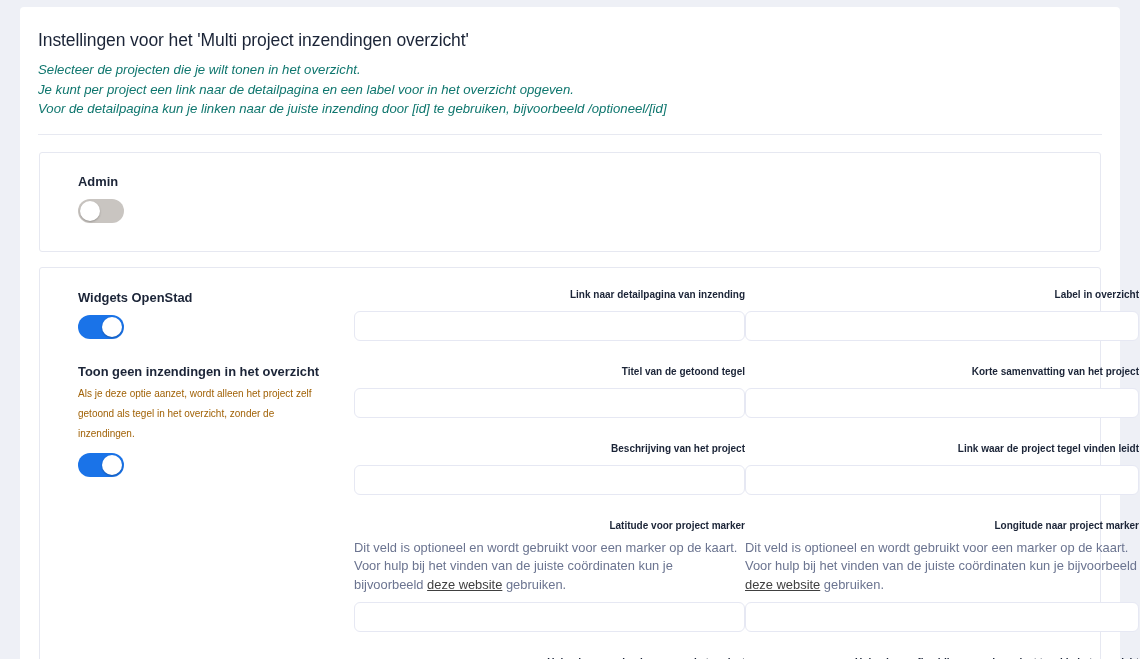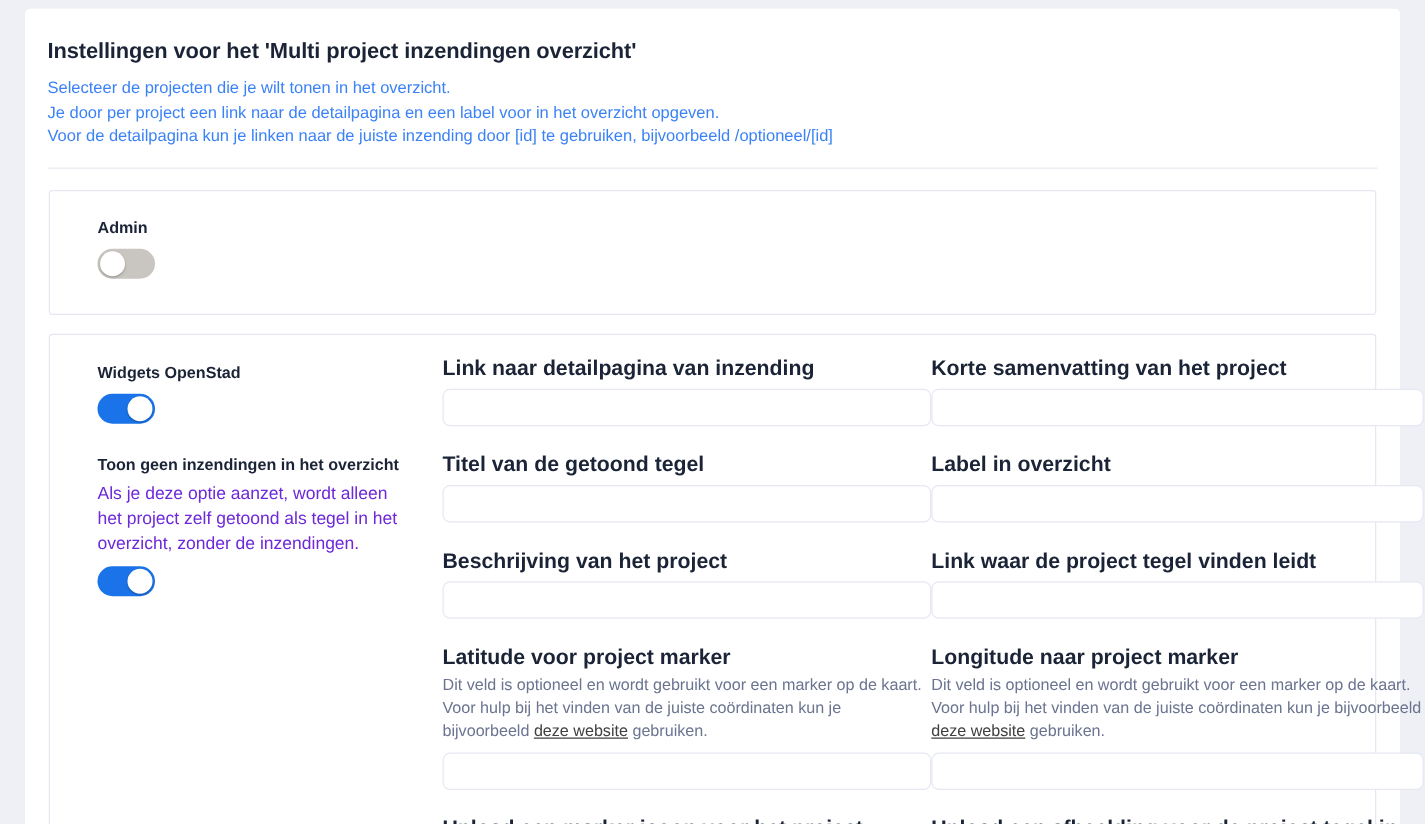--- a/index.html
+++ b/index.html
@@ -26,31 +26,32 @@
     background: #ffffff;
     border-radius: 4px;
   }
 
   
   .header {
     padding: 23px 18px 0 18px;
   }
   .header-title {
     font-size: 17.5px;
-    font-weight: bold;
+    font-weight: normal;
     color: #1b2437;
     letter-spacing: -0.1px;
     margin: 0 0 9px 0;
     line-height: 1.2;
   }
   .header-sub {
     font-size: 13.2px;
-    color: #3b82f6;
+    color: #0f766e;
     line-height: 19.5px;
     margin: 0;
+    font-style: italic;
   }
   .header-rule {
     margin: 15px 18px 0 18px;
     height: 1px;
     background: #e7e9f1;
   }
 
   
   .section {
     margin: 17px 19px 0 19px;
@@ -107,35 +108,36 @@
     padding: 0 19px 0 38px;
     gap: 0;
   }
   .col-left { width: 276px; flex: 0 0 276px; padding-top: 3px; }
   .col-mid  { width: 391px; flex: 0 0 391px; }
   .col-right{ width: 394px; flex: 0 0 394px; }
 
   .toggle-block { margin-bottom: 24px; }
   .toggle-block:last-child { margin-bottom: 0; }
   .toggle-block .desc {
-    font-size: 14px;
-    color: #6d28d9;
+    font-size: 10px;
+    color: #a16207;
     line-height: 20px;
     margin: 4px 0 0 0;
     max-width: 248px;
   }
 
   .form-group { margin-bottom: 22px; }
   .form-group:last-child { margin-bottom: 0; }
   .form-group .label {
-    font-size: 17px;
+    font-size: 10px;
     font-weight: bold;
     color: #1b2437;
     margin: 0 0 8px 0;
     line-height: 17px;
+    text-align: right;
   }
   .form-group .hint {
     font-size: 12.9px;
     color: #6b7490;
     line-height: 18.5px;
     margin: -3px 0 8px 0;
   }
   .form-group .hint a {
     color: #404040;
     text-decoration: underline;
@@ -156,21 +158,21 @@
   }
 </style>
 </head>
 <body>
 
 <div class="page-card">
 
   <div class="header">
     <h1 class="header-title">Instellingen voor het 'Multi project inzendingen overzicht'</h1>
     <p class="header-sub">Selecteer de projecten die je wilt tonen in het overzicht.</p>
-    <p class="header-sub">Je door per project een link naar de detailpagina en een label voor in het overzicht opgeven.</p>
+    <p class="header-sub">Je kunt per project een link naar de detailpagina en een label voor in het overzicht opgeven.</p>
     <p class="header-sub">Voor de detailpagina kun je linken naar de juiste inzending door [id] te gebruiken, bijvoorbeeld /optioneel/[id]</p>
   </div>
   <div class="header-rule"></div>
 
   <div class="section admin">
     <div class="admin-inner">
       <p class="field-label">Admin</p>
       <button class="toggle" aria-label="Admin">
         <span class="knob"></span>
       </button>
@@ -226,26 +228,26 @@
         <div class="form-group">
           <p class="label">Upload een marker icoon voor het project</p>
 
         </div>
 
       </div>
 
       <div class="col-right">
 
         <div class="form-group">
+          <p class="label">Label in overzicht</p>
+          <input class="text-input" type="text" value="" style="">
+        </div>
+
+        <div class="form-group">
           <p class="label">Korte samenvatting van het project</p>
-          <input class="text-input" type="text" value="" style="">
-        </div>
-
-        <div class="form-group">
-          <p class="label">Label in overzicht</p>
           <input class="text-input" type="text" value="" style="">
         </div>
 
         <div class="form-group">
           <p class="label">Link waar de project tegel vinden leidt</p>
           <input class="text-input" type="text" value="" style="">
         </div>
 
         <div class="form-group">
           <p class="label">Longitude naar project marker</p>

